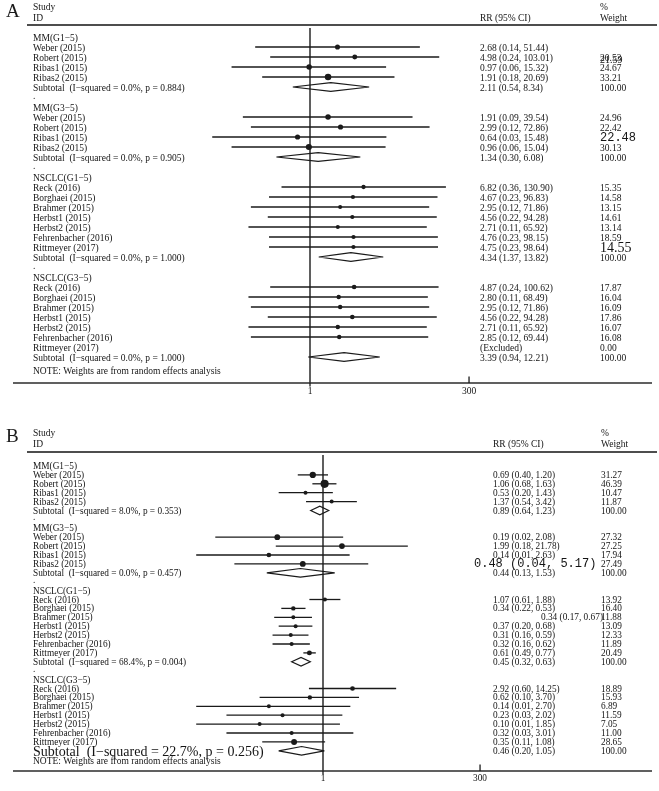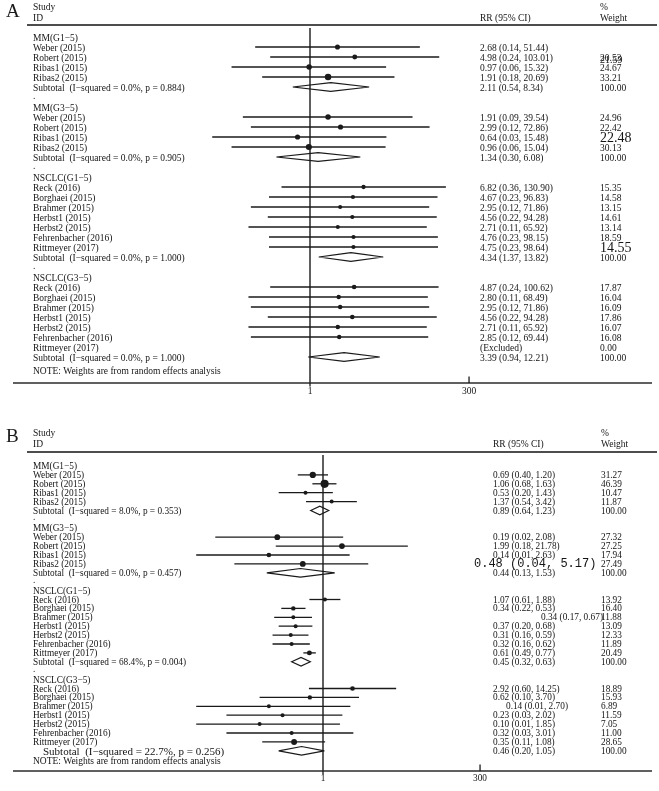--- a/index.html
+++ b/index.html
@@ -165,21 +165,21 @@
       <div class="t" style="left: 33px; top: 91px; font-size: 9.5px; line-height: 10px;">.</div>
       <div class="t" style="left: 33px; top: 103px; font-size: 9.5px; line-height: 10px;">MM(G3−5)</div>
       <div class="t" style="left: 33px; top: 113px; font-size: 9.5px; line-height: 10px;">Weber (2015)</div>
       <div class="t" style="left: 480px; top: 113px; font-size: 9.5px; line-height: 10px;">1.91 (0.09, 39.54)</div>
       <div class="t" style="left: 600px; top: 113px; font-size: 9.5px; line-height: 10px;">24.96</div>
       <div class="t" style="left: 33px; top: 123px; font-size: 9.5px; line-height: 10px;">Robert (2015)</div>
       <div class="t" style="left: 480px; top: 123px; font-size: 9.5px; line-height: 10px;">2.99 (0.12, 72.86)</div>
       <div class="t" style="left: 600px; top: 123px; font-size: 9.5px; line-height: 10px;">22.42</div>
       <div class="t" style="left: 33px; top: 133px; font-size: 9.5px; line-height: 10px;">Ribas1 (2015)</div>
       <div class="t" style="left: 480px; top: 133px; font-size: 9.5px; line-height: 10px;">0.64 (0.03, 15.48)</div>
-      <div class="t" style="left: 600px; top: 133px; font-size: 14px; line-height: 10px;">22.48</div>
+      <div class="t" style="left: 600px; top: 133px; font-size: 12px; line-height: 10px; font-family: Liberation Mono, monospace;">22.48</div>
       <div class="t" style="left: 33px; top: 143px; font-size: 9.5px; line-height: 10px;">Ribas2 (2015)</div>
       <div class="t" style="left: 480px; top: 143px; font-size: 9.5px; line-height: 10px;">0.96 (0.06, 15.04)</div>
       <div class="t" style="left: 600px; top: 143px; font-size: 9.5px; line-height: 10px;">30.13</div>
       <div class="t" style="left: 33px; top: 153px; font-size: 9.5px; line-height: 10px;">Subtotal  (I−squared = 0.0%, p = 0.905)</div>
       <div class="t" style="left: 480px; top: 153px; font-size: 9.5px; line-height: 10px;">1.34 (0.30, 6.08)</div>
       <div class="t" style="left: 600px; top: 153px; font-size: 9.5px; line-height: 10px;">100.00</div>
       <div class="t" style="left: 33px; top: 161px; font-size: 9.5px; line-height: 10px;">.</div>
       <div class="t" style="left: 33px; top: 173px; font-size: 9.5px; line-height: 10px;">NSCLC(G1−5)</div>
       <div class="t" style="left: 33px; top: 183px; font-size: 9.5px; line-height: 10px;">Reck (2016)</div>
       <div class="t" style="left: 480px; top: 183px; font-size: 9.5px; line-height: 10px;">6.82 (0.36, 130.90)</div>
@@ -295,32 +295,32 @@
       <div class="t" style="left: 601px; top: 657.8px; font-size: 9.3px; line-height: 9.2px;">100.00</div>
       <div class="t" style="left: 33px; top: 664.7px; font-size: 9.3px; line-height: 9.2px;">.</div>
       <div class="t" style="left: 33px; top: 675.6px; font-size: 9.3px; line-height: 9.2px;">NSCLC(G3−5)</div>
       <div class="t" style="left: 33px; top: 684.5px; font-size: 9.3px; line-height: 9.2px;">Reck (2016)</div>
       <div class="t" style="left: 493px; top: 684.5px; font-size: 9.3px; line-height: 9.2px;">2.92 (0.60, 14.25)</div>
       <div class="t" style="left: 601px; top: 684.5px; font-size: 9.3px; line-height: 9.2px;">18.89</div>
       <div class="t" style="left: 33px; top: 693.4px; font-size: 9.3px; line-height: 9.2px;">Borghaei (2015)</div>
       <div class="t" style="left: 493px; top: 693.4px; font-size: 9.3px; line-height: 9.2px;">0.62 (0.10, 3.70)</div>
       <div class="t" style="left: 601px; top: 693.4px; font-size: 9.3px; line-height: 9.2px;">15.93</div>
       <div class="t" style="left: 33px; top: 702.3px; font-size: 9.3px; line-height: 9.2px;">Brahmer (2015)</div>
-      <div class="t" style="left: 493px; top: 702.3px; font-size: 9.3px; line-height: 9.2px; margin-left: 13px;">0.14 (0.01, 2.70)</div>
+      <div class="t" style="left: 493px; top: 702.3px; font-size: 9.3px; line-height: 9.2px;">0.14 (0.01, 2.70)</div>
       <div class="t" style="left: 601px; top: 702.3px; font-size: 9.3px; line-height: 9.2px;">6.89</div>
       <div class="t" style="left: 33px; top: 711.2px; font-size: 9.3px; line-height: 9.2px;">Herbst1 (2015)</div>
       <div class="t" style="left: 493px; top: 711.2px; font-size: 9.3px; line-height: 9.2px;">0.23 (0.03, 2.02)</div>
       <div class="t" style="left: 601px; top: 711.2px; font-size: 9.3px; line-height: 9.2px;">11.59</div>
       <div class="t" style="left: 33px; top: 720.1px; font-size: 9.3px; line-height: 9.2px;">Herbst2 (2015)</div>
       <div class="t" style="left: 493px; top: 720.1px; font-size: 9.3px; line-height: 9.2px;">0.10 (0.01, 1.85)</div>
       <div class="t" style="left: 601px; top: 720.1px; font-size: 9.3px; line-height: 9.2px;">7.05</div>
       <div class="t" style="left: 33px; top: 729px; font-size: 9.3px; line-height: 9.2px;">Fehrenbacher (2016)</div>
       <div class="t" style="left: 493px; top: 729px; font-size: 9.3px; line-height: 9.2px;">0.32 (0.03, 3.01)</div>
       <div class="t" style="left: 601px; top: 729px; font-size: 9.3px; line-height: 9.2px;">11.00</div>
       <div class="t" style="left: 33px; top: 737.9px; font-size: 9.3px; line-height: 9.2px;">Rittmeyer (2017)</div>
       <div class="t" style="left: 493px; top: 737.9px; font-size: 9.3px; line-height: 9.2px;">0.35 (0.11, 1.08)</div>
       <div class="t" style="left: 601px; top: 737.9px; font-size: 9.3px; line-height: 9.2px;">28.65</div>
-      <div class="t" style="left: 43px; top: 746.8px; font-size: 11px; line-height: 9.2px;">Subtotal  (I−squared = 22.7%, p = 0.256)</div>
+      <div class="t" style="left: 33px; top: 746.8px; font-size: 14px; line-height: 9.2px;">Subtotal  (I−squared = 22.7%, p = 0.256)</div>
       <div class="t" style="left: 493px; top: 746.8px; font-size: 9.3px; line-height: 9.2px;">0.46 (0.20, 1.05)</div>
       <div class="t" style="left: 601px; top: 746.8px; font-size: 9.3px; line-height: 9.2px;">100.00</div>
       <div class="t small" style="left: 33px; top: 756px; font-size: 9.5px; line-height: 10px;">NOTE: Weights are from random effects analysis</div>
     </div>
 </div>
 
 </body></html>

